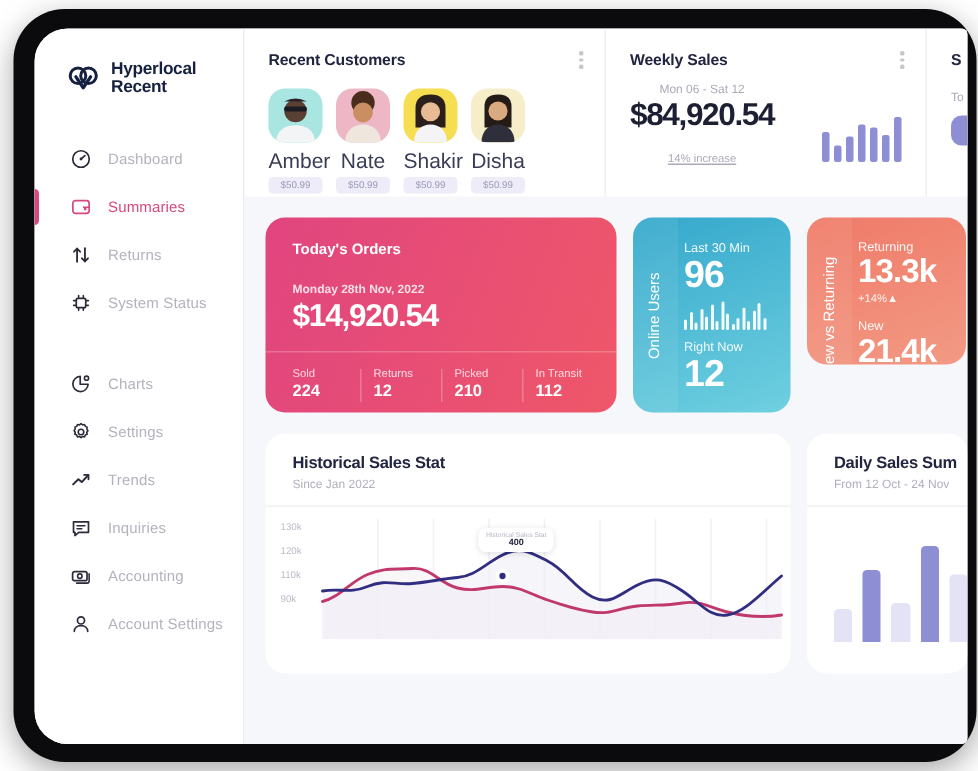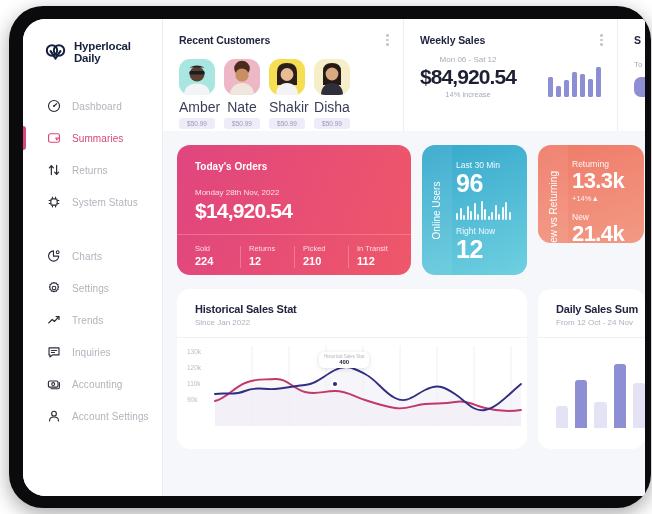--- a/index.html
+++ b/index.html
@@ -66,39 +66,39 @@
   .cust-amt{
     margin-top:3px;font-size:6.5px;color:#9a9ab8;background:#edecf8;
     border-radius:3px;padding:2px 0;
   }
 
   
   .week-card{width:214px;flex:0 0 214px;}
   .week-body{display:flex;align-items:flex-end;justify-content:space-between;margin-top:9px;text-align:center;}
   .week-sub{font-size:8px;color:#aaaab8;}
   .week-big{font-size:21px;font-weight:bold;color:#1d2033;letter-spacing:-.9px;margin-top:1px;}
-  .week-inc{font-size:7.5px;color:#aaaab8;margin-top:1px;}
+  .week-inc{font-size:7.5px;color:#aaaab8;margin-top:12px;text-decoration:underline;}
   .minibars{display:flex;align-items:flex-end;gap:3px;height:34px;padding-bottom:2px;}
   .minibars i{width:5px;background:#8e8ed4;border-radius:1.5px;display:block;}
 
   
   .cut-card{flex:1;min-width:0;}
   .cut-label{font-size:8px;color:#aaaab8;margin-top:14px;}
   .pill-btn{margin-top:8px;height:20px;width:46px;border-radius:7px;background:#8e8ed4;}
 
   
   .row-stats{display:flex;gap:11px;padding:14px 1px 0 14px;}
   .stat{border-radius:13px;position:relative;overflow:hidden;color:#fff;}
 
   .orders{
     width:234px;flex:0 0 234px;height:130px;
     background:linear-gradient(110deg,#e0457f 0%,#ef5769 100%);
   }
   .orders-t{font-size:10px;font-weight:bold;padding:16px 0 0 18px;}
-  .orders-date{font-size:8px;opacity:.82;padding:16px 0 0 18px;}
+  .orders-date{font-size:8px;opacity:.82;padding:16px 0 0 18px;font-weight:bold;}
   .orders-big{font-size:21px;font-weight:bold;letter-spacing:-.8px;padding:2px 0 0 18px;}
   .orders-sep{height:1px;background:rgba(255,255,255,.22);margin:11px 0 0 0;}
   .orders-stats{display:flex;padding:9px 0 0 18px;}
   .ost{flex:1;position:relative;}
   .ost + .ost::before{content:"";position:absolute;left:-9px;top:2px;width:1px;height:22px;background:rgba(255,255,255,.25);}
   .ost-l{font-size:7.5px;opacity:.8;}
   .ost-v{font-size:11px;font-weight:bold;margin-top:2px;}
 
   .online{
     width:105px;flex:0 0 105px;height:130px;
@@ -153,21 +153,21 @@
     <div class="logo">
       <svg width="22" height="20" viewBox="0 0 22 20">
         <g fill="none" stroke="#16213f" stroke-width="2">
           <circle cx="7" cy="7.5" r="5.2"></circle>
           <circle cx="14" cy="7.5" r="5.2"></circle>
           <path d="M5.6 8.2 L10.5 15.5 L15.4 8.2" stroke-width="2.2" stroke-linecap="round" stroke-linejoin="round"></path>
         </g>
       </svg>
       <div>
         <div class="logo-text">Hyperlocal</div>
-        <div class="logo-text">Daily</div>
+        <div class="logo-text">Recent</div>
       </div>
     </div>
 
     <div class="nav">
       <div class="nav-group">
 
         <div class="nav-item">
           <svg class="ico" viewBox="0 0 16 16">
             <circle cx="8" cy="8" r="6.3" fill="none" stroke="#2b2b3a" stroke-width="1.3"></circle>
             <path d="M8 8 L11 5.4" stroke="#2b2b3a" stroke-width="1.3" stroke-linecap="round"></path>

